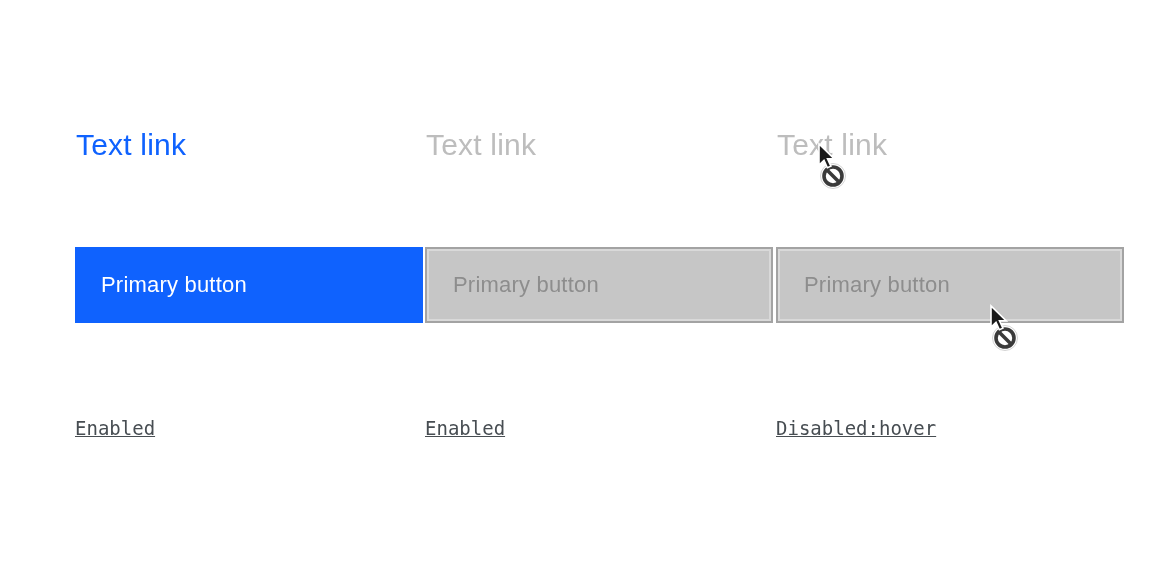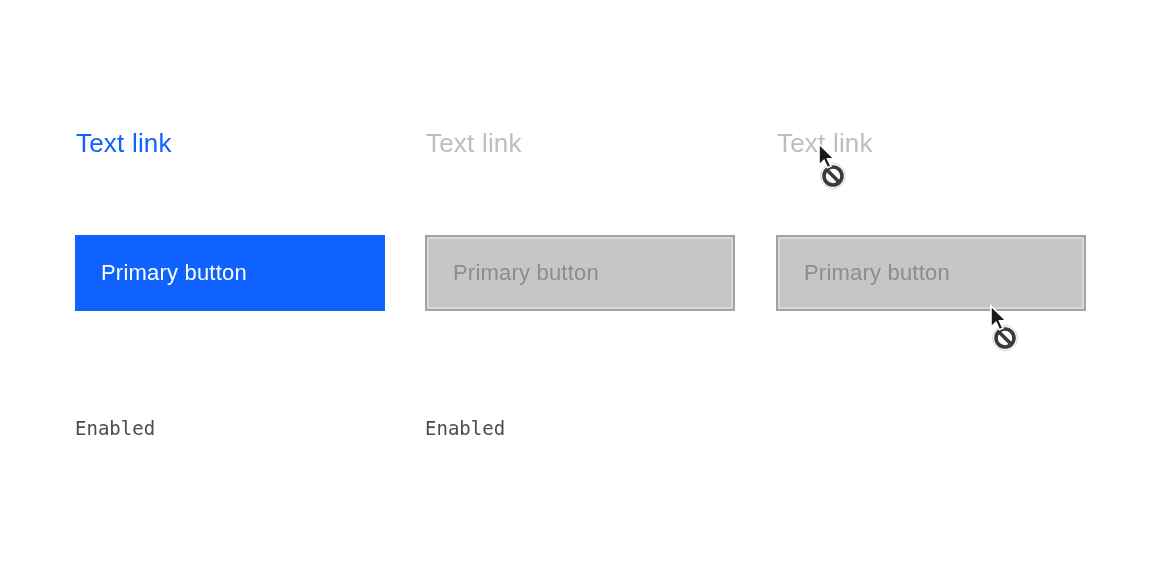--- a/index.html
+++ b/index.html
@@ -26,40 +26,40 @@
     height: 568px;
   }
   .col-1 { left: 75px; }
   .col-2 { left: 425px; }
   .col-3 { left: 776px; }
 
   .textlink {
     position: absolute;
     top: 130px;
     left: 1px;
-    font-size: 26px;
+    font-size: 30px;
     line-height: 1;
     text-decoration: none;
     letter-spacing: 0.2px;
     display: inline-block;
   }
   .textlink.enabled {
     color: var(--link_enabled);
     cursor: pointer;
   }
   .textlink.disabled {
     color: var(--link_disabled);
     cursor: default;
   }
 
   .btn {
     position: absolute;
-    top: 235px;
+    top: 247px;
     left: 0;
-    width: 310px;
+    width: 348px;
     height: 76px;
     box-sizing: border-box;
     font-family: "Liberation Sans", sans-serif;
     font-size: 22px;
     text-align: left;
     padding: 0 0 0 26px;
     letter-spacing: 0.2px;
     display: flex;
     align-items: center;
   }
@@ -79,20 +79,21 @@
 
   .state-label {
     position: absolute;
     top: 418px;
     left: 0;
     font-family: "DejaVu Sans Mono", "Liberation Mono", monospace;
     font-size: 19px;
     line-height: 1.1;
     color: var(--state_label_text);
     white-space: nowrap;
+    text-decoration: underline;
   }
 
   .cursor {
     position: absolute;
     width: 38px;
     height: 52px;
     pointer-events: none;
   }
   .cursor-link   { left: 816px; top: 142px; }
   .cursor-button { left: 988px; top: 304px; }
@@ -110,20 +111,21 @@
 
   <div class="col col-2">
     <a class="textlink disabled">Text link</a>
     <button class="btn disabled" disabled="">Primary button</button>
     <div class="state-label">Enabled</div>
   </div>
 
   <div class="col col-3">
     <a class="textlink disabled">Text link</a>
     <button class="btn disabled" disabled="">Primary button</button>
+    <div class="state-label">Disabled:hover</div>
   </div>
 
   <svg class="cursor cursor-link" viewBox="0 0 38 52">
     <circle cx="17" cy="34" r="12.5" fill="var(--cursor_disc)" stroke="#c8c8c8" stroke-width="0.8"></circle>
     <circle cx="17" cy="34" r="9" fill="none" stroke="var(--cursor_slash_ring)" stroke-width="3.6"></circle>
     <line x1="10.5" y1="27.5" x2="23.5" y2="40.5" stroke="var(--cursor_slash_ring)" stroke-width="3.6"></line>
     <path d="M3 2 L3 23 L8 18.4 L11.4 25.8 L14.9 24.2 L11.5 16.9 L18.3 16.9 Z" fill="var(--cursor_arrow)" stroke="var(--cursor_arrow_outline)" stroke-width="1.6"></path>
   </svg>
 
   <svg class="cursor cursor-button" viewBox="0 0 38 52">

